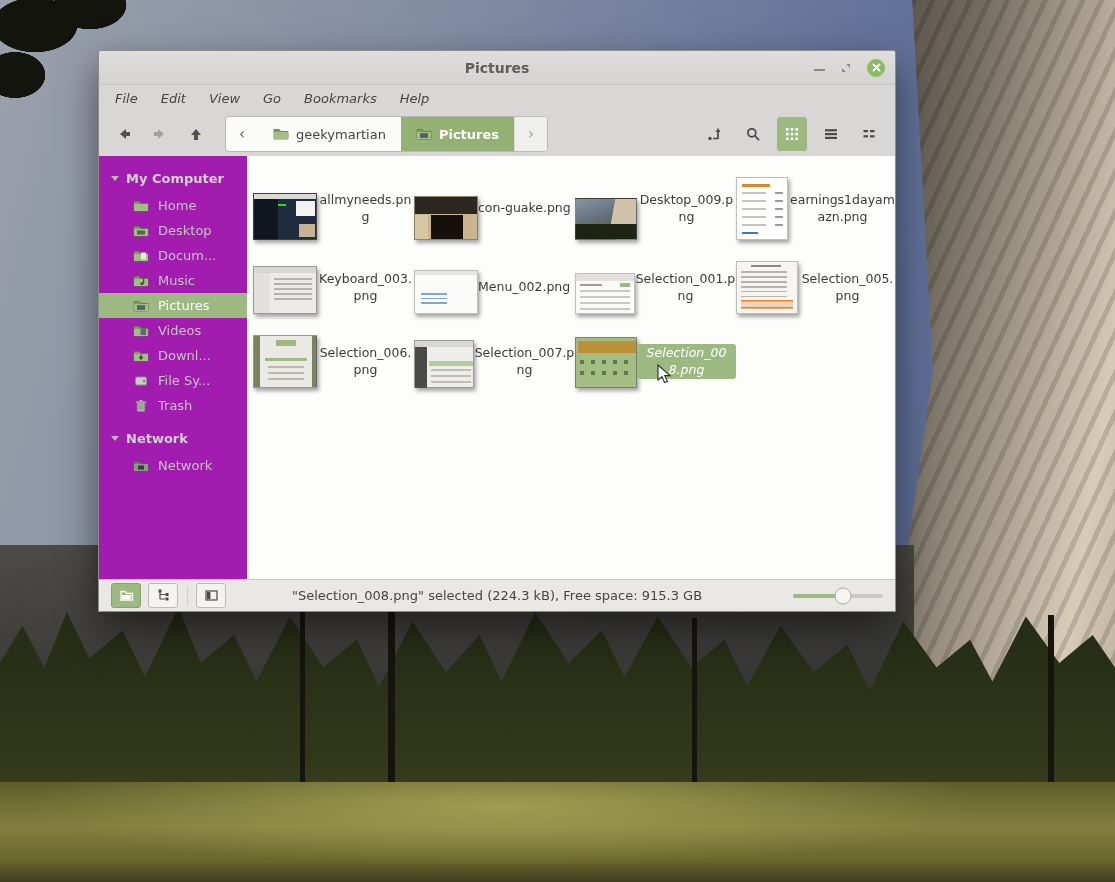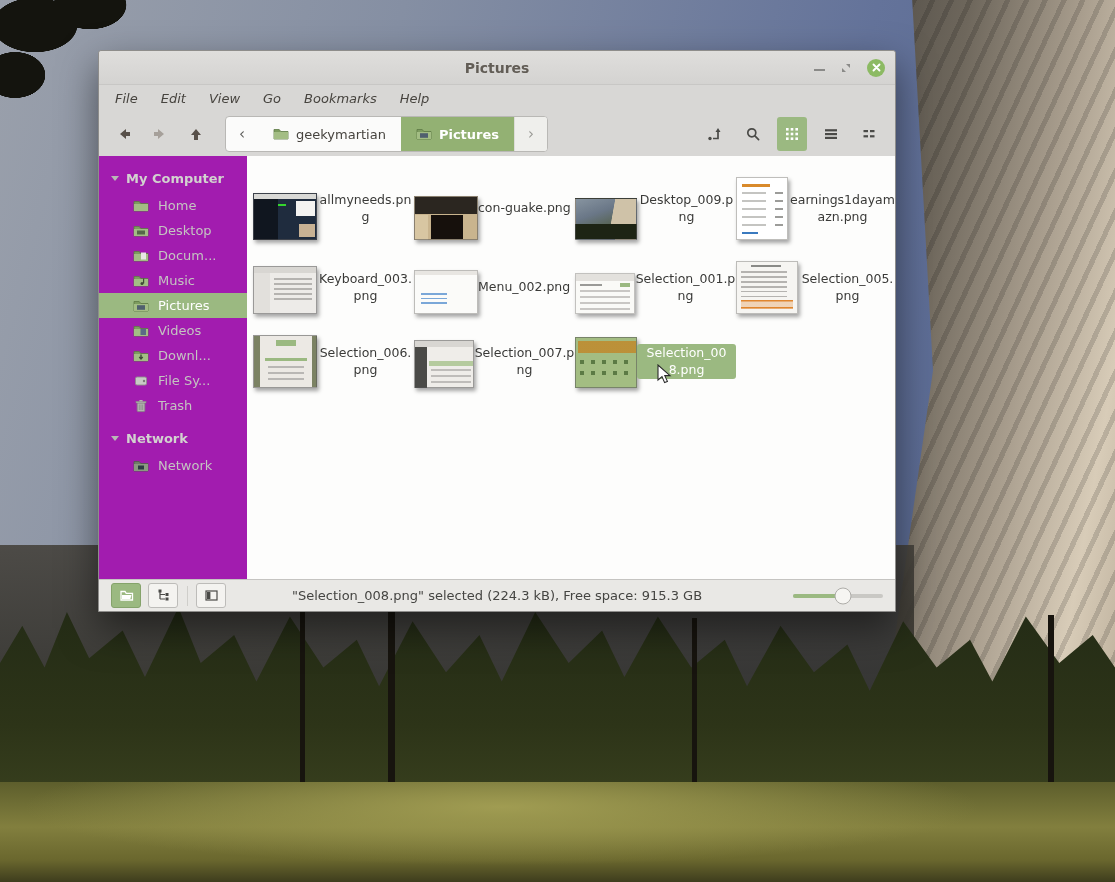--- a/index.html
+++ b/index.html
@@ -63,21 +63,21 @@
   .sb-item.selected{background:#9bb981;color:#fff;}
   .sb-item.underlined{ text-underline-offset:3px;}
   .sb-item svg{flex:none;}
 
   .content{flex:1;background:#fdfdfc;position:relative;overflow:hidden;}
   .grid{display:grid;grid-template-columns:repeat(4,161px);padding:16px 0 0 6px;}
   .fitem{display:flex;flex-direction:row;align-items:center;position:relative;margin-bottom:16px;}
   .thumbwrap{height:68px;display:flex;align-items:flex-end;justify-content:center;}
   .r23 .thumbwrap{height:58px;}
   .flabel{margin-top:5px;font-size:12.5px;color:#3a3a38;text-align:center;max-width:148px;line-height:1.3;word-break:break-all;}
-  .fitem.selected .flabel{background:#9bb981;color:#fff;border-radius:3px;padding:1px 7px;}
+  .fitem.selected .flabel{background:#9bb981;color:#fff;border-radius:3px;padding:1px 7px;font-style:italic;}
   .thumb{box-shadow:2px 3px 4px rgba(0,0,0,.35);border:1px solid rgba(85,85,85,.55);box-sizing:border-box;background-repeat:no-repeat;}
 
   .th0{width:64px;height:47px;background-color:#1f2c3e;background-image:
     linear-gradient(#d9d9d6,#d9d9d6),linear-gradient(#10161f,#10161f),
     linear-gradient(#35d52e,#35d52e),linear-gradient(#f4f3f1,#f4f3f1),
     linear-gradient(#c8b294,#c8b294);
     background-position:0 0,0 5px,4px 10px,42px 7px,45px 30px;
     background-size:100% 5px,24px 42px,28px 2px,19px 15px,16px 13px;}
   .th1{width:64px;height:44px;background-color:#c9b48e;background-image:
     linear-gradient(#2b2620,#2b2620),linear-gradient(#6b6458,#6b6458),

